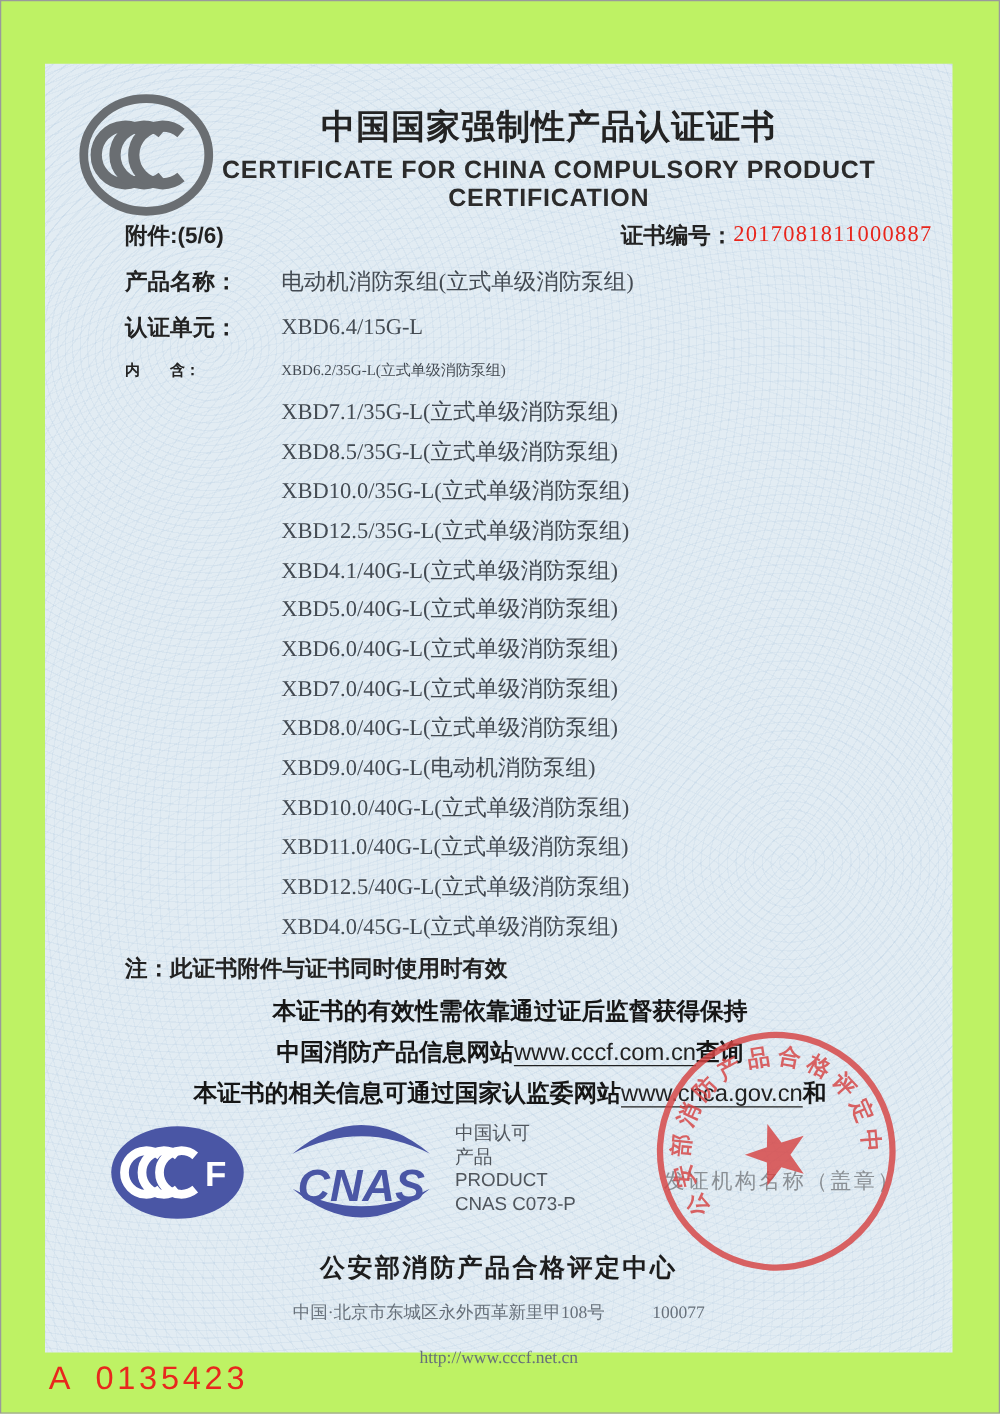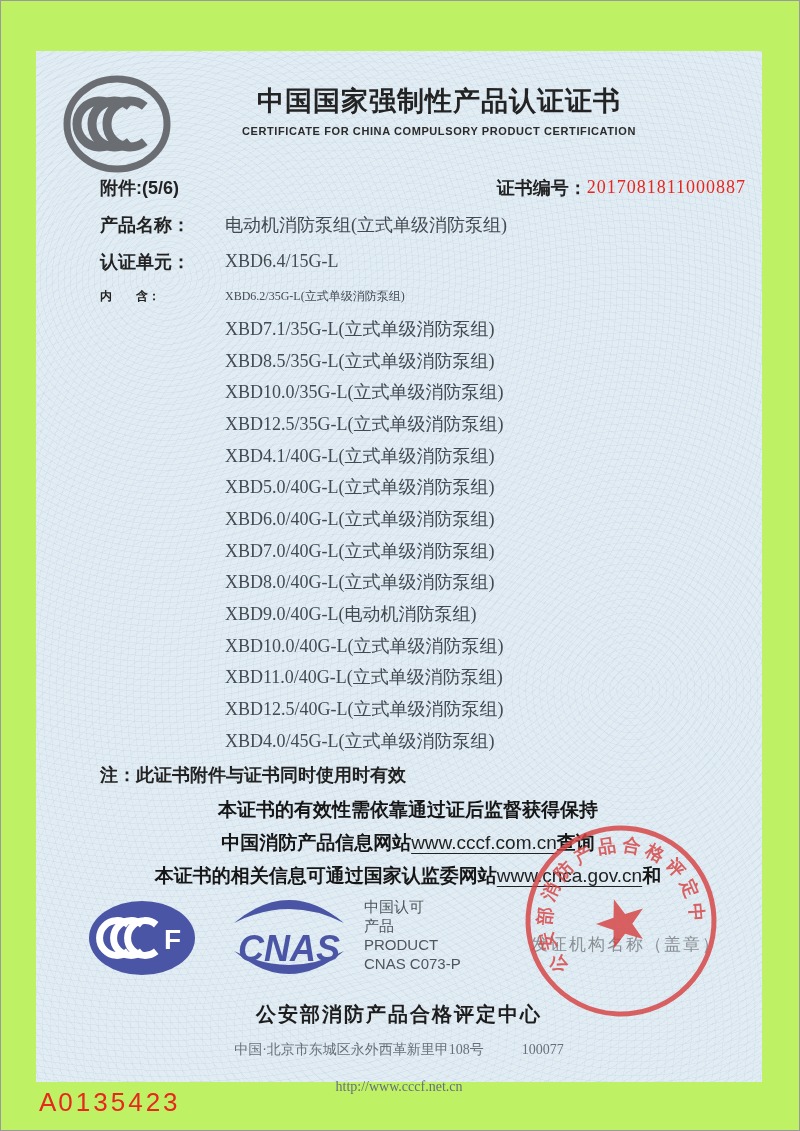--- a/index.html
+++ b/index.html
@@ -23,21 +23,21 @@
   }
   
   .ccc-logo { position:absolute; left:24px; top:20px; }
   .title-cn {
     position:absolute; left:130px; right:50px; top:32px;
     text-align:center; font-size:27px; font-weight:bold; color:#232323;
     letter-spacing:1px;
   }
   .title-en {
     position:absolute; left:110px; right:30px; top:74px;
-    text-align:center; font-size:11px; font-weight:bold; color:#2b2b2b;
+    text-align:center; font-size:20px; font-weight:bold; color:#2b2b2b;
     letter-spacing:0.6px; font-family:"Liberation Sans","DejaVu Sans",sans-serif;
   }
   
   .body { position:absolute; top:118px; left:0; right:0; padding:0 16px 0 64px; }
   .row { height:37px; display:flex; align-items:center; font-size:18px; }
   .row-attach { justify-content:space-between; }
   .label { font-weight:bold; color:#222; width:125px; flex:none; }
   .label-inline { font-weight:bold; color:#222; }
   .value { color:#434a52; font-family:"Liberation Serif","DejaVu Serif",serif; }
   .certno-group { display:flex; align-items:center; font-size:18px; }
@@ -69,21 +69,21 @@
   .org-block { position:absolute; left:0; right:0; top:950px; text-align:center; }
   .org-name { font-size:20px; font-weight:bold; color:#1d1d1d; letter-spacing:2px; }
   .org-address { margin-top:13px; font-size:14px; color:#67707a; font-family:"Liberation Serif","DejaVu Serif",serif; }
   .org-address .postcode { margin-left:38px; }
   .org-site { margin-top:20px; font-size:14px; color:#67707a; font-family:"Liberation Serif","DejaVu Serif",serif; }
   
   .serial {
     position:absolute; left:38px; top:1086px; color:#e8271d;
     font-size:26px; letter-spacing:2px; font-family:"Liberation Sans","DejaVu Sans",sans-serif;
   }
-  .serial .digits { letter-spacing:3px; }
+  .serial .digits { margin-left:18px; letter-spacing:3px; }
 </style>
 </head>
 <body>
 
 <div class="page">
   <div class="cert">
 
     <span class="ccc-logo">
       <svg width="114" height="106" viewBox="0 0 114 106">
         <ellipse cx="57" cy="53" rx="50" ry="45" fill="none" stroke="#6a6e72" stroke-width="7"></ellipse>

